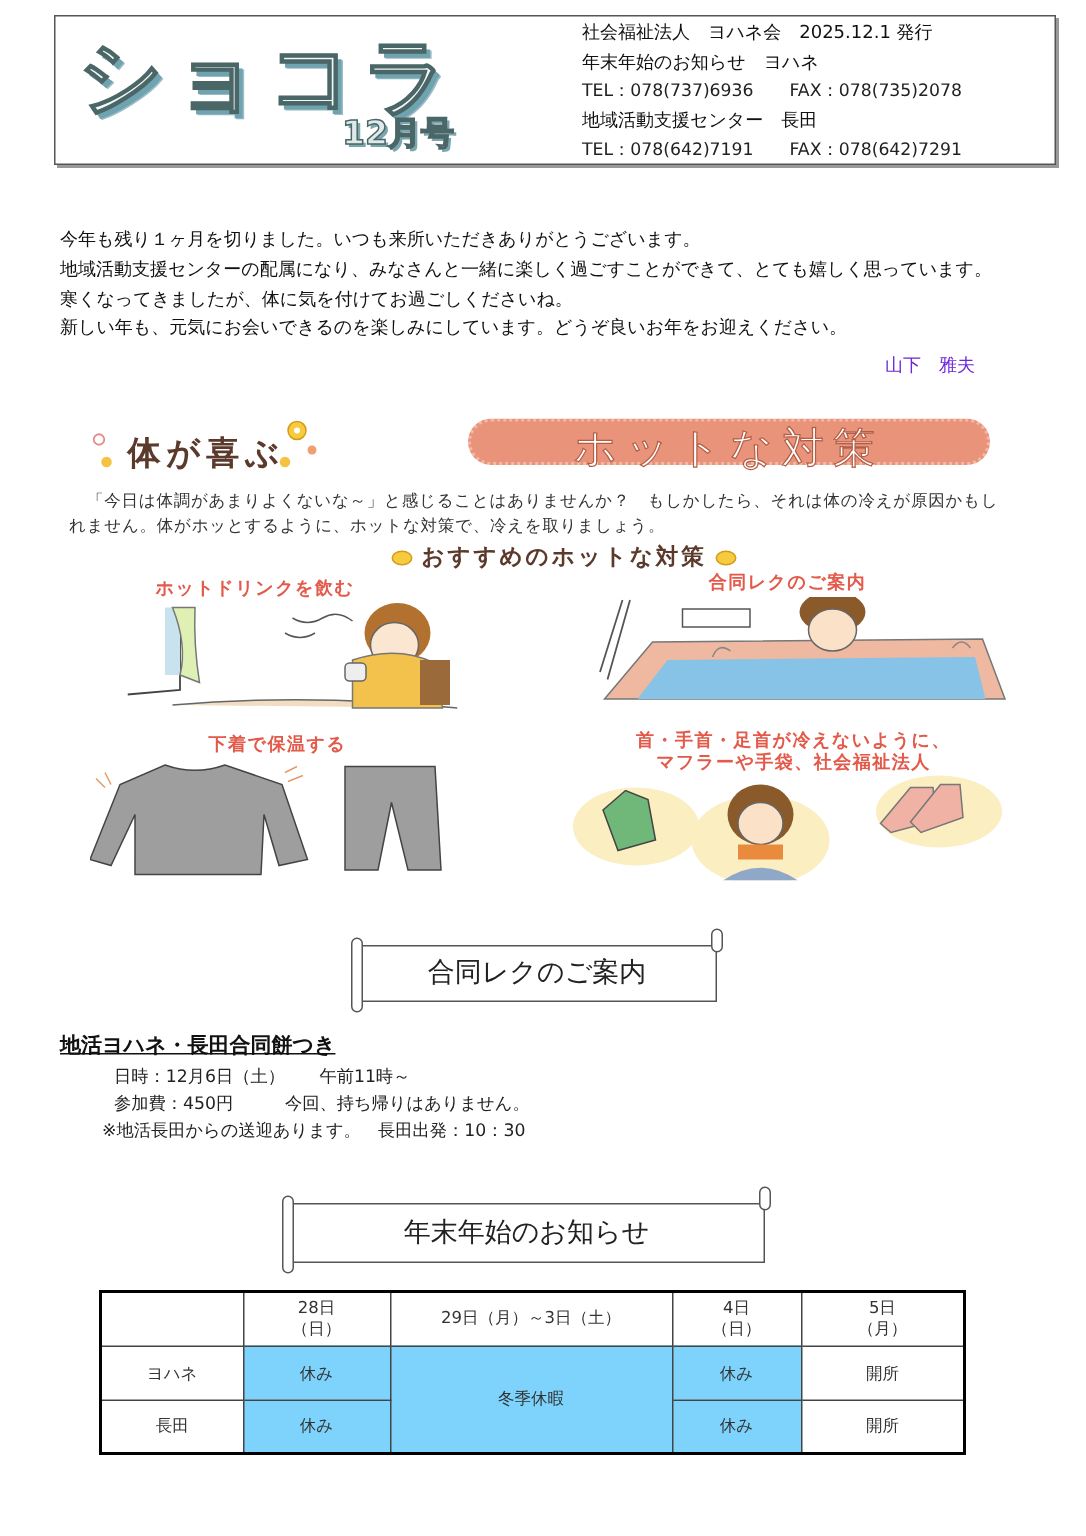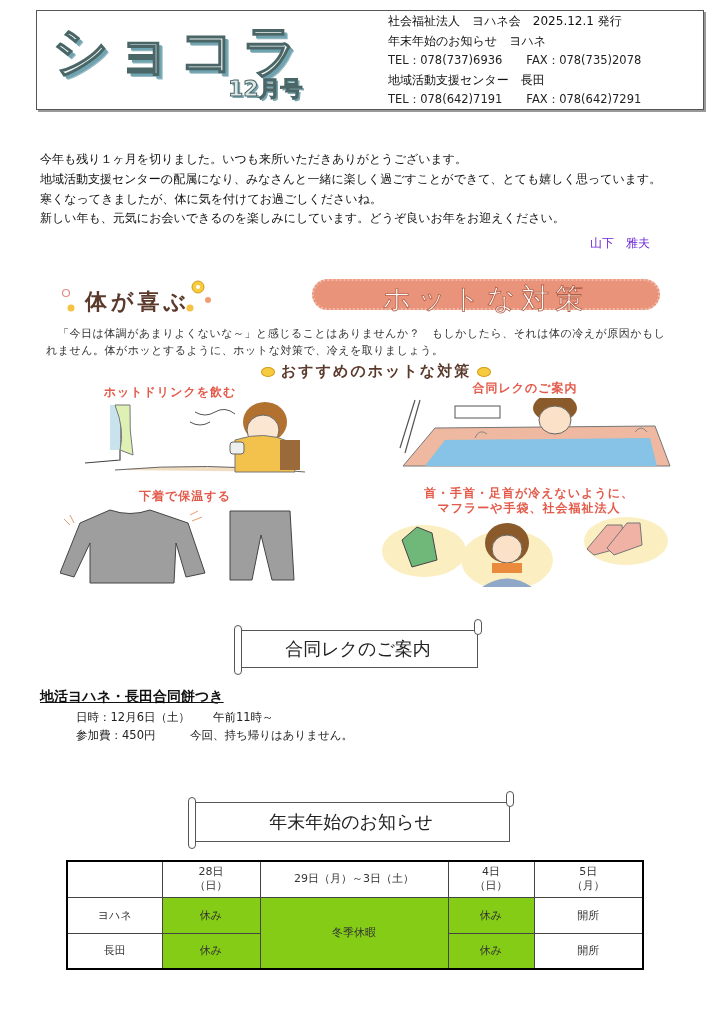--- a/index.html
+++ b/index.html
@@ -44,21 +44,21 @@
 
   .rec-title { left: 40px; top: 688px; font-size: 14px; font-weight: bold; color: #111; text-decoration: underline; }
   .rec-body { left: 76px; top: 708px; font-size: 11.5px; line-height: 18px; color: #222; }
   .rec-body .note { margin-left: -8px; }
 
   
   table.sched { position:absolute; left: 66px; top: 860px; width: 578px; border-collapse: collapse; border: 2px solid #000000; font-size: 11px; color:#333; }
   table.sched td { border: 1px solid #444; text-align: center; vertical-align: middle; }
   table.sched tr.hdr td { height: 36px; line-height: 14px; }
   table.sched tr.body td { height: 36px; }
-  .shade { background: #84cc16; }
+  .shade { background: #7dd3fc; }
 </style>
 </head>
 <body>
 
 <div class="abs header-box"></div>
 <div class="abs logo">ショコラ</div>
 <div class="abs issue">12月号</div>
 <div class="abs org">
   <div class="row">社会福祉法人　ヨハネ会　2025.12.1 発行</div>
   <div class="row">年末年始のお知らせ　ヨハネ</div>
@@ -144,20 +144,21 @@
   <ellipse cx="244" cy="26" rx="42" ry="24" fill="#fbeec0"></ellipse>
   <path d="M225 10 L240 10 L242 32 L212 40 L205 34 Z" fill="#f0b2a4" stroke="#777"></path>
   <path d="M245 8 L258 8 L260 30 L232 40 L225 33 Z" fill="#f0b2a4" stroke="#777"></path>
 </svg>
 
 <div class="abs banner rec-banner">合同レクのご案内</div>
 <div class="abs rec-title">地活ヨハネ・長田合同餅つき</div>
 <div class="abs rec-body">
   <div>日時：12月6日（土）　　午前11時～</div>
   <div>参加費：450円　　　今回、持ち帰りはありません。</div>
+  <div class="note">※地活長田からの送迎あります。　長田出発：10：30</div>
 </div>
 
 <div class="abs banner ny-banner">年末年始のお知らせ</div>
 
 <table class="sched">
   <tbody>
       <tr class="hdr">
     <td style="width:95px"></td>
     <td style="width:98px">
           <div>28日</div>

